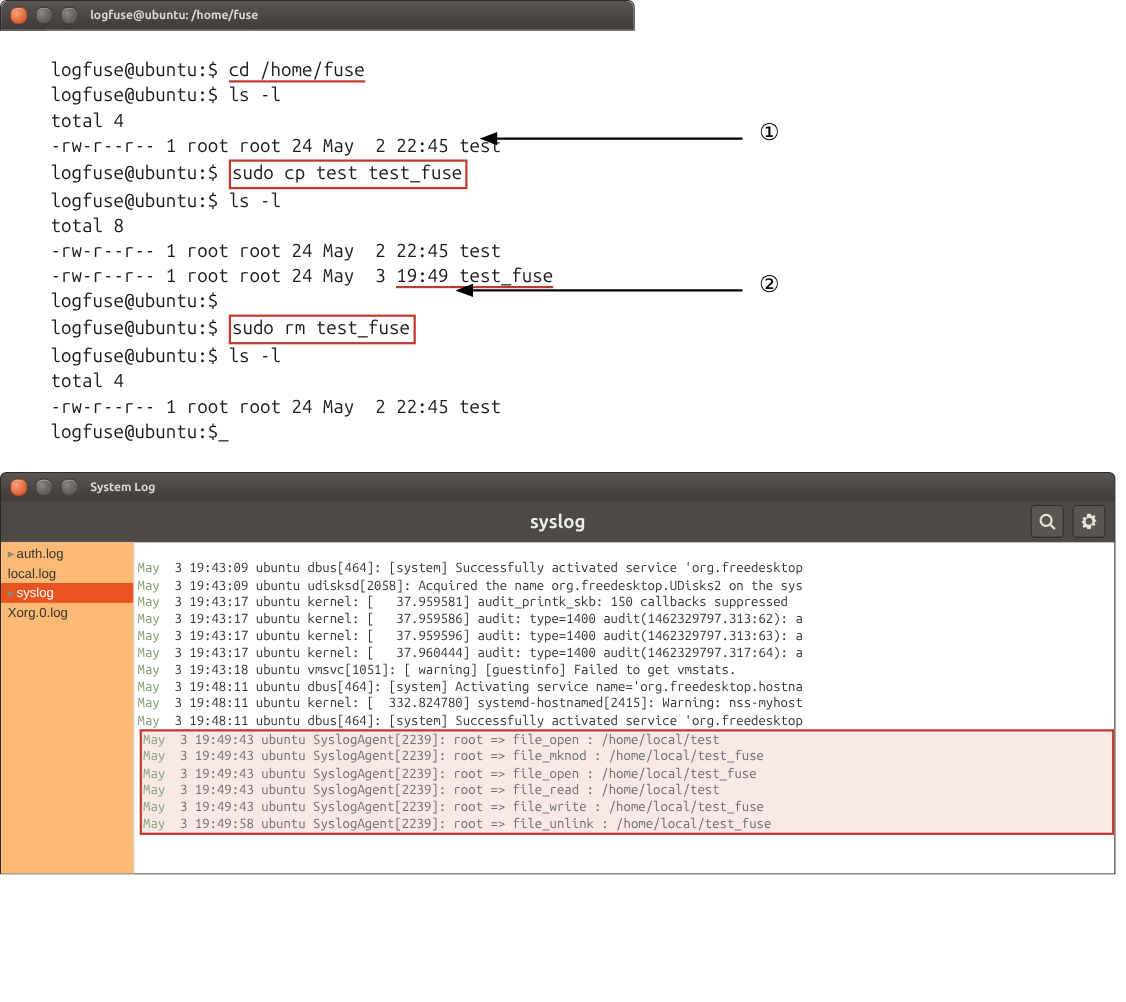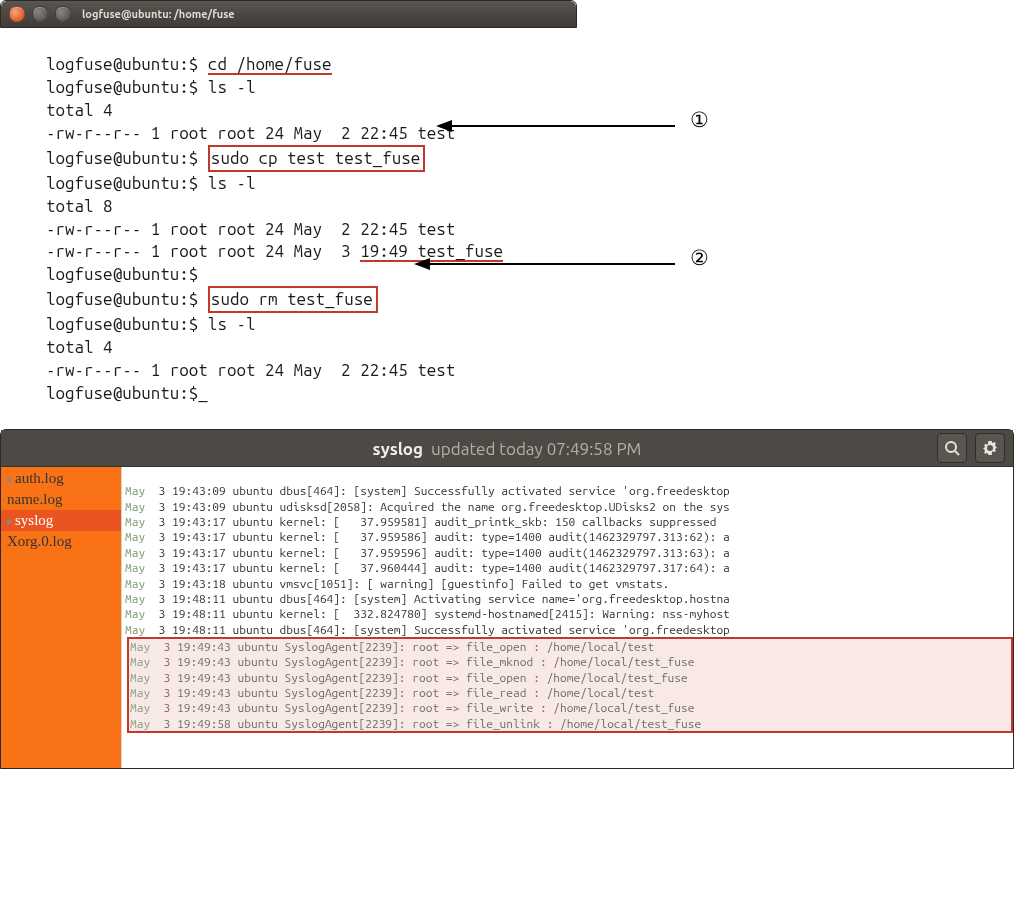--- a/index.html
+++ b/index.html
@@ -84,22 +84,22 @@
   .subbar-icons { position: absolute; right: 8px; display:flex; gap:8px; }
   .iconbtn {
     width: 28px; height: 28px; border-radius: 4px;
     background: #595551; display:flex; align-items:center; justify-content:center;
     color:#e8e4da; border:1px solid #2f2c29;
   }
   .syslog-body {
     display:flex; background: #ffffff; border-top:1px solid #323232;
   }
   .syslog-sidebar {
-    width: 120px; background:#f97316; border-right:1px solid #d7d2cc;
-    font-family: Liberation Serif, serif; font-size:15px; color:#333;
+    width: 120px; background:#fdba74; border-right:1px solid #d7d2cc;
+    font-family: Liberation Sans, sans-serif; font-size:12px; color:#333;
     padding: 1px 0;
   }
   .side-item { padding: 2px 6px; cursor:pointer; }
   .side-item.sel { background: #e95420; color:#fff; }
   .tri::before { content:"▸"; color:#888; margin-right:2px; font-size:12px; }
   .syslog-log {
     flex:1; overflow:hidden; font-size:12px; line-height:1.28;
     color:#333; padding: 1px 0 2px 3px; white-space: pre;
   }
   .log-line .month { color:#7d9a6b; }
@@ -160,41 +160,46 @@
         <marker id="ah2" markerWidth="10" markerHeight="10" refX="2" refY="3" orient="auto">
           <path d="M8,0 L0,3 L8,6 Z" fill="#000"></path>
         </marker>
       </defs>
     <line x1="10" y1="10" x2="267" y2="10" stroke="#000" stroke-width="2" marker-start="url(#ah2)"></line>
   </svg>
   <span class="circ-num" style="left:690px; top:-165px;">②</span>
 </div>
 
 <div class="syslog-window">
+  <div class="titlebar">
+    <span class="winbtn btn-close"></span>
+    <span class="winbtn btn-min"></span>
+    <span class="winbtn btn-max"></span>
+    <span class="title-text">System Log</span>
+  </div>
   <div class="syslog-subbar">
     <span class="name">syslog</span>
-    <span class="updated">updated today 07:49:58 PM</span>
     <div class="subbar-icons">
       <div class="iconbtn">
         <svg width="16" height="16" viewBox="0 0 16 16" fill="none">
             <circle cx="7" cy="7" r="5" stroke="#e8e4da" stroke-width="2"></circle>
             <line x1="11" y1="11" x2="15" y2="15" stroke="#e8e4da" stroke-width="2"></line>
           </svg>
       </div>
       <div class="iconbtn">
         <svg width="16" height="16" viewBox="0 0 16 16">
             <path fill="#e8e4da" d="M8 5a3 3 0 100 6 3 3 0 000-6zm7 3l-1.6.4a5.6 5.6 0 01-.4 1l.9 1.4-1.4 1.4-1.4-.9a5.6 5.6 0 01-1 .4L9.7 15H6.3l-.4-1.6a5.6 5.6 0 01-1-.4l-1.4.9-1.4-1.4.9-1.4a5.6 5.6 0 01-.4-1L1 8l1.6-.4c.1-.3.2-.7.4-1l-.9-1.4 1.4-1.4 1.4.9c.3-.2.7-.3 1-.4L6.3 1h3.4l.4 1.6c.3.1.7.2 1 .4l1.4-.9 1.4 1.4-.9 1.4c.2.3.3.7.4 1L15 8z"></path>
           </svg>
       </div>
     </div>
   </div>
   <div class="syslog-body">
     <div class="syslog-sidebar">
       <div class="side-item tri">auth.log</div>
-      <div class="side-item">name.log</div>
+      <div class="side-item">local.log</div>
       <div class="side-item sel tri">syslog</div>
       <div class="side-item">Xorg.0.log</div>
     </div>
     <div class="syslog-log">
 <div id="log-normal"><div class="log-line"><span class="month">May</span><span>  3 19:43:09 ubuntu dbus[464]: [system] Successfully activated service 'org.freedesktop</span></div><div class="log-line"><span class="month">May</span><span>  3 19:43:09 ubuntu udisksd[2058]: Acquired the name org.freedesktop.UDisks2 on the sys</span></div><div class="log-line"><span class="month">May</span><span>  3 19:43:17 ubuntu kernel: [   37.959581] audit_printk_skb: 150 callbacks suppressed</span></div><div class="log-line"><span class="month">May</span><span>  3 19:43:17 ubuntu kernel: [   37.959586] audit: type=1400 audit(1462329797.313:62): a</span></div><div class="log-line"><span class="month">May</span><span>  3 19:43:17 ubuntu kernel: [   37.959596] audit: type=1400 audit(1462329797.313:63): a</span></div><div class="log-line"><span class="month">May</span><span>  3 19:43:17 ubuntu kernel: [   37.960444] audit: type=1400 audit(1462329797.317:64): a</span></div><div class="log-line"><span class="month">May</span><span>  3 19:43:18 ubuntu vmsvc[1051]: [ warning] [guestinfo] Failed to get vmstats.</span></div><div class="log-line"><span class="month">May</span><span>  3 19:48:11 ubuntu dbus[464]: [system] Activating service name='org.freedesktop.hostna</span></div><div class="log-line"><span class="month">May</span><span>  3 19:48:11 ubuntu kernel: [  332.824780] systemd-hostnamed[2415]: Warning: nss-myhost</span></div><div class="log-line"><span class="month">May</span><span>  3 19:48:11 ubuntu dbus[464]: [system] Successfully activated service 'org.freedesktop</span></div></div><div class="hl-red-block" id="log-hl"><div class="log-line"><span class="month" style="color: rgb(138, 160, 123);">May</span><span style="color: rgb(109, 109, 109);">  3 19:49:43 ubuntu SyslogAgent[2239]: root =&gt; file_open : /home/local/test</span></div><div class="log-line"><span class="month" style="color: rgb(138, 160, 123);">May</span><span style="color: rgb(109, 109, 109);">  3 19:49:43 ubuntu SyslogAgent[2239]: root =&gt; file_mknod : /home/local/test_fuse</span></div><div class="log-line"><span class="month" style="color: rgb(138, 160, 123);">May</span><span style="color: rgb(109, 109, 109);">  3 19:49:43 ubuntu SyslogAgent[2239]: root =&gt; file_open : /home/local/test_fuse</span></div><div class="log-line"><span class="month" style="color: rgb(138, 160, 123);">May</span><span style="color: rgb(109, 109, 109);">  3 19:49:43 ubuntu SyslogAgent[2239]: root =&gt; file_read : /home/local/test</span></div><div class="log-line"><span class="month" style="color: rgb(138, 160, 123);">May</span><span style="color: rgb(109, 109, 109);">  3 19:49:43 ubuntu SyslogAgent[2239]: root =&gt; file_write : /home/local/test_fuse</span></div><div class="log-line"><span class="month" style="color: rgb(138, 160, 123);">May</span><span style="color: rgb(109, 109, 109);">  3 19:49:58 ubuntu SyslogAgent[2239]: root =&gt; file_unlink : /home/local/test_fuse</span></div></div>
     </div>
   </div>
 </div>
 
 </body></html>

